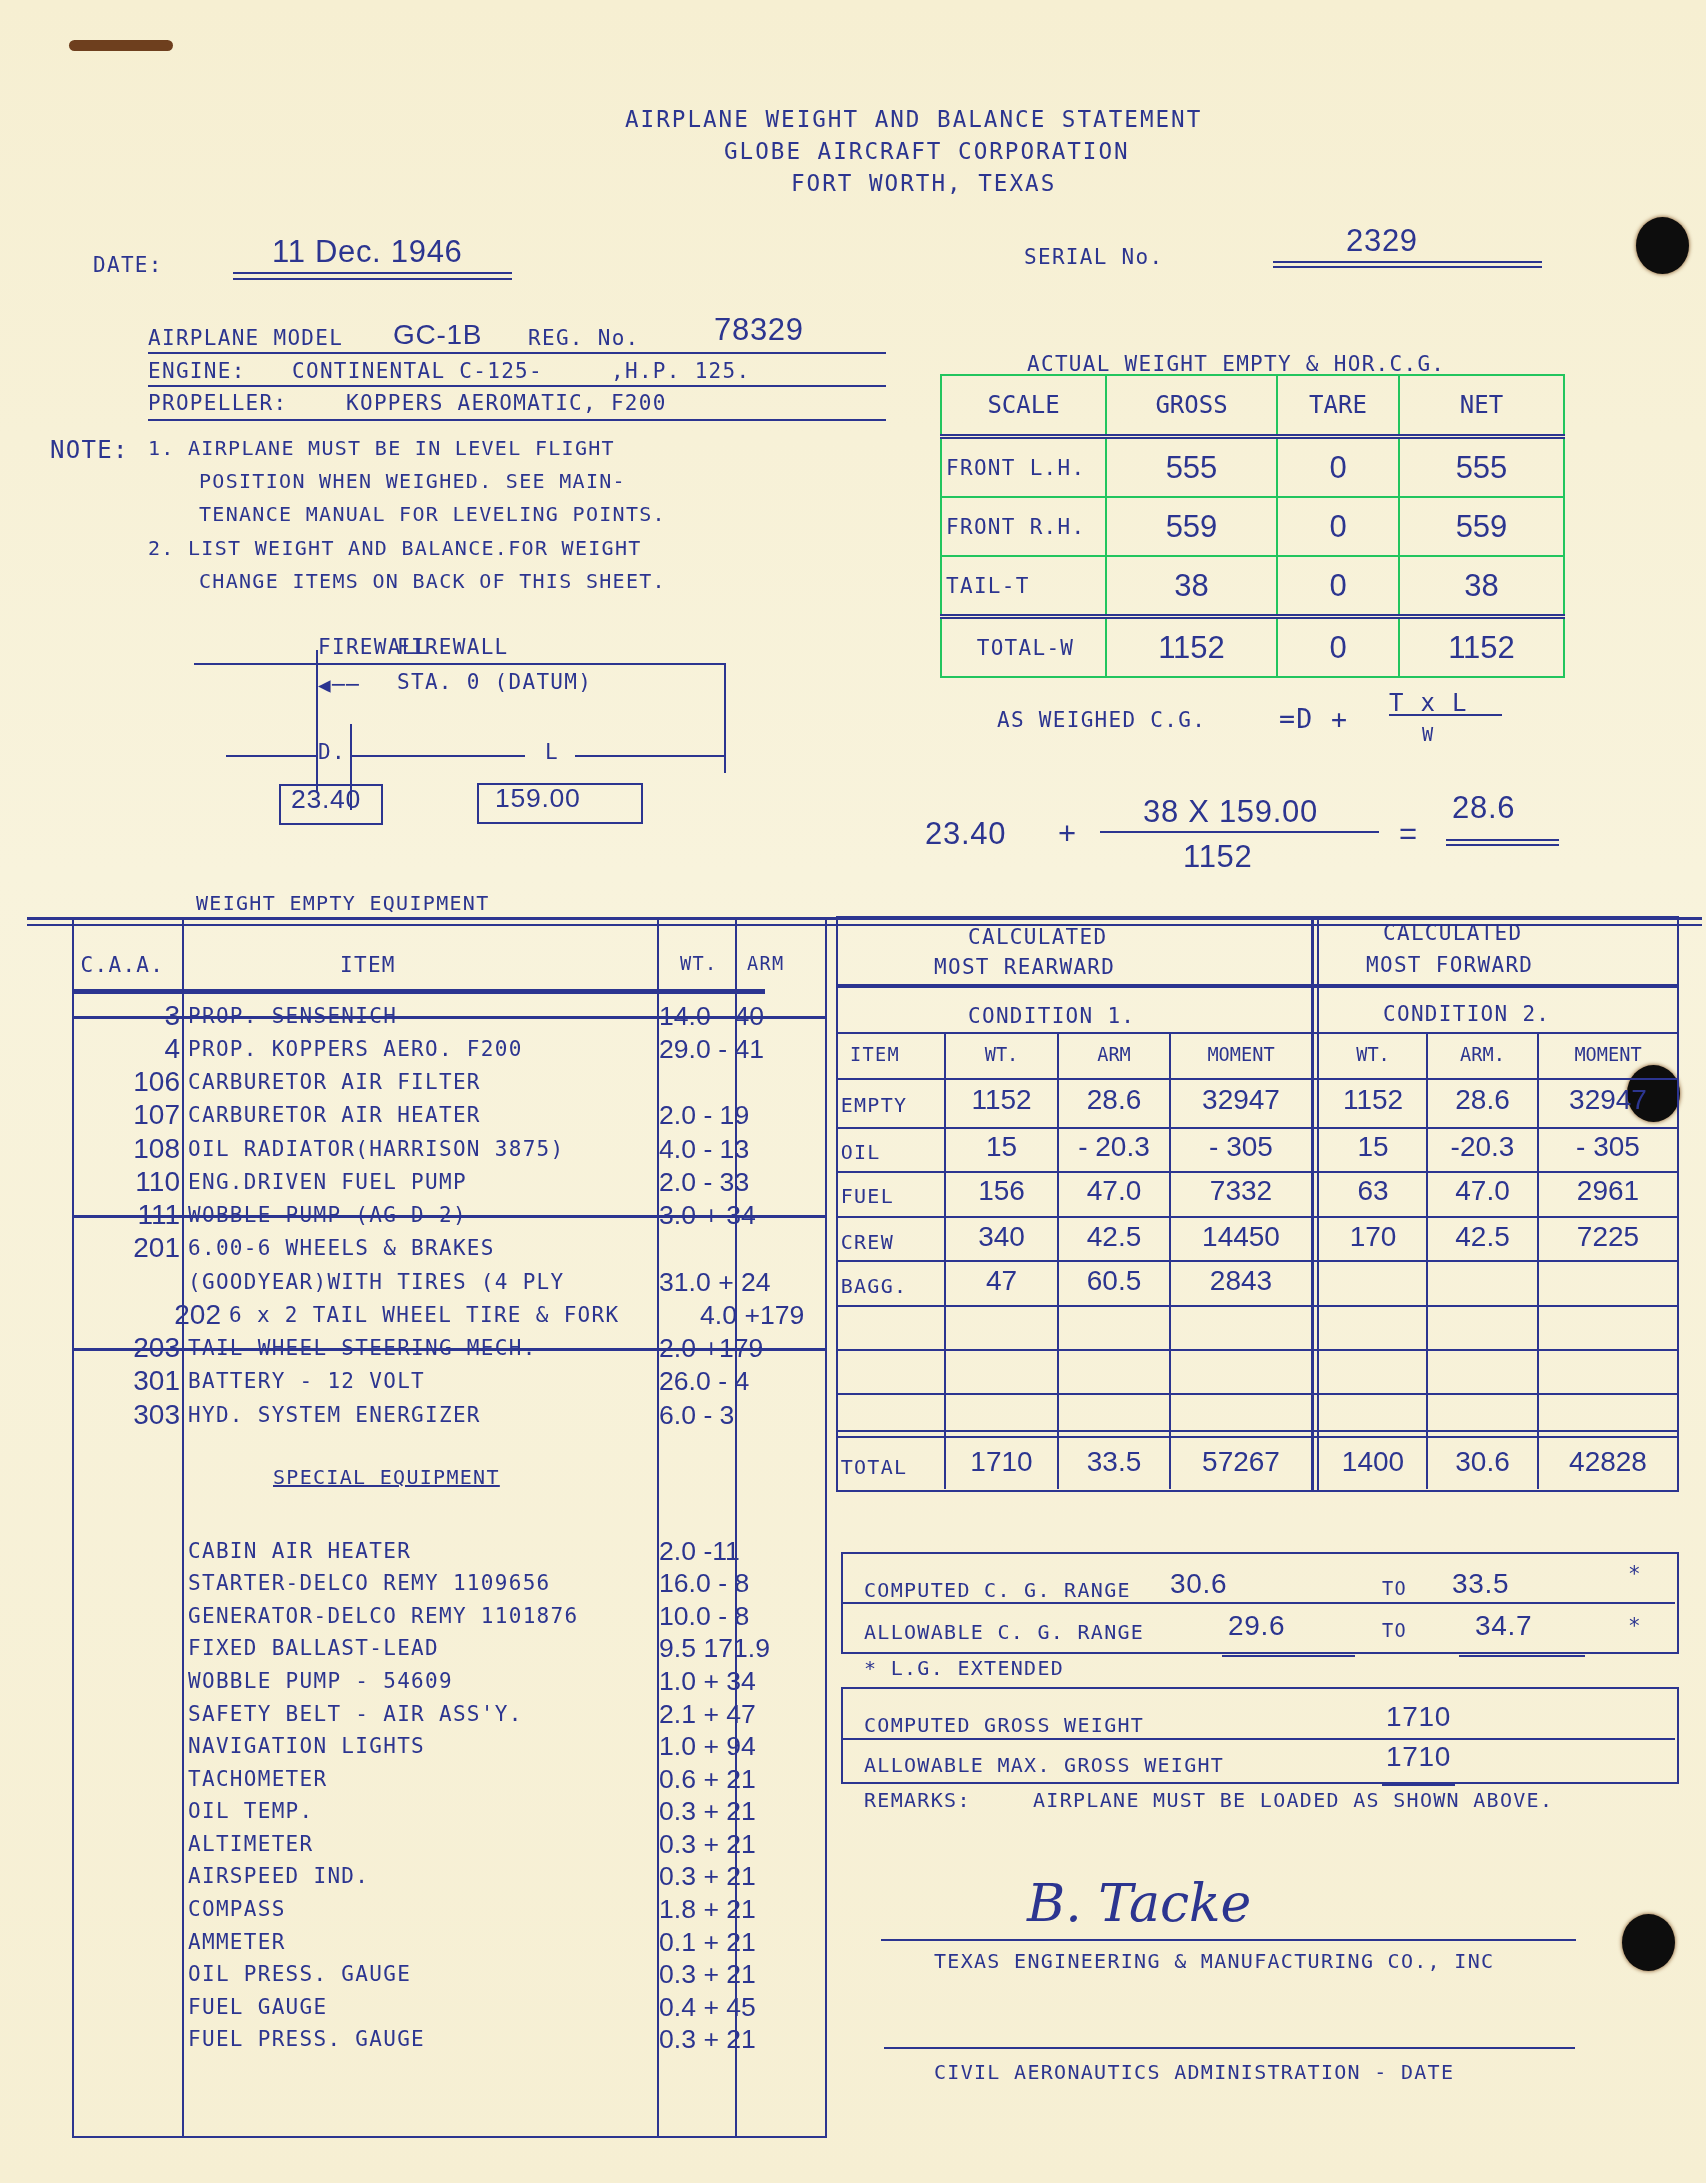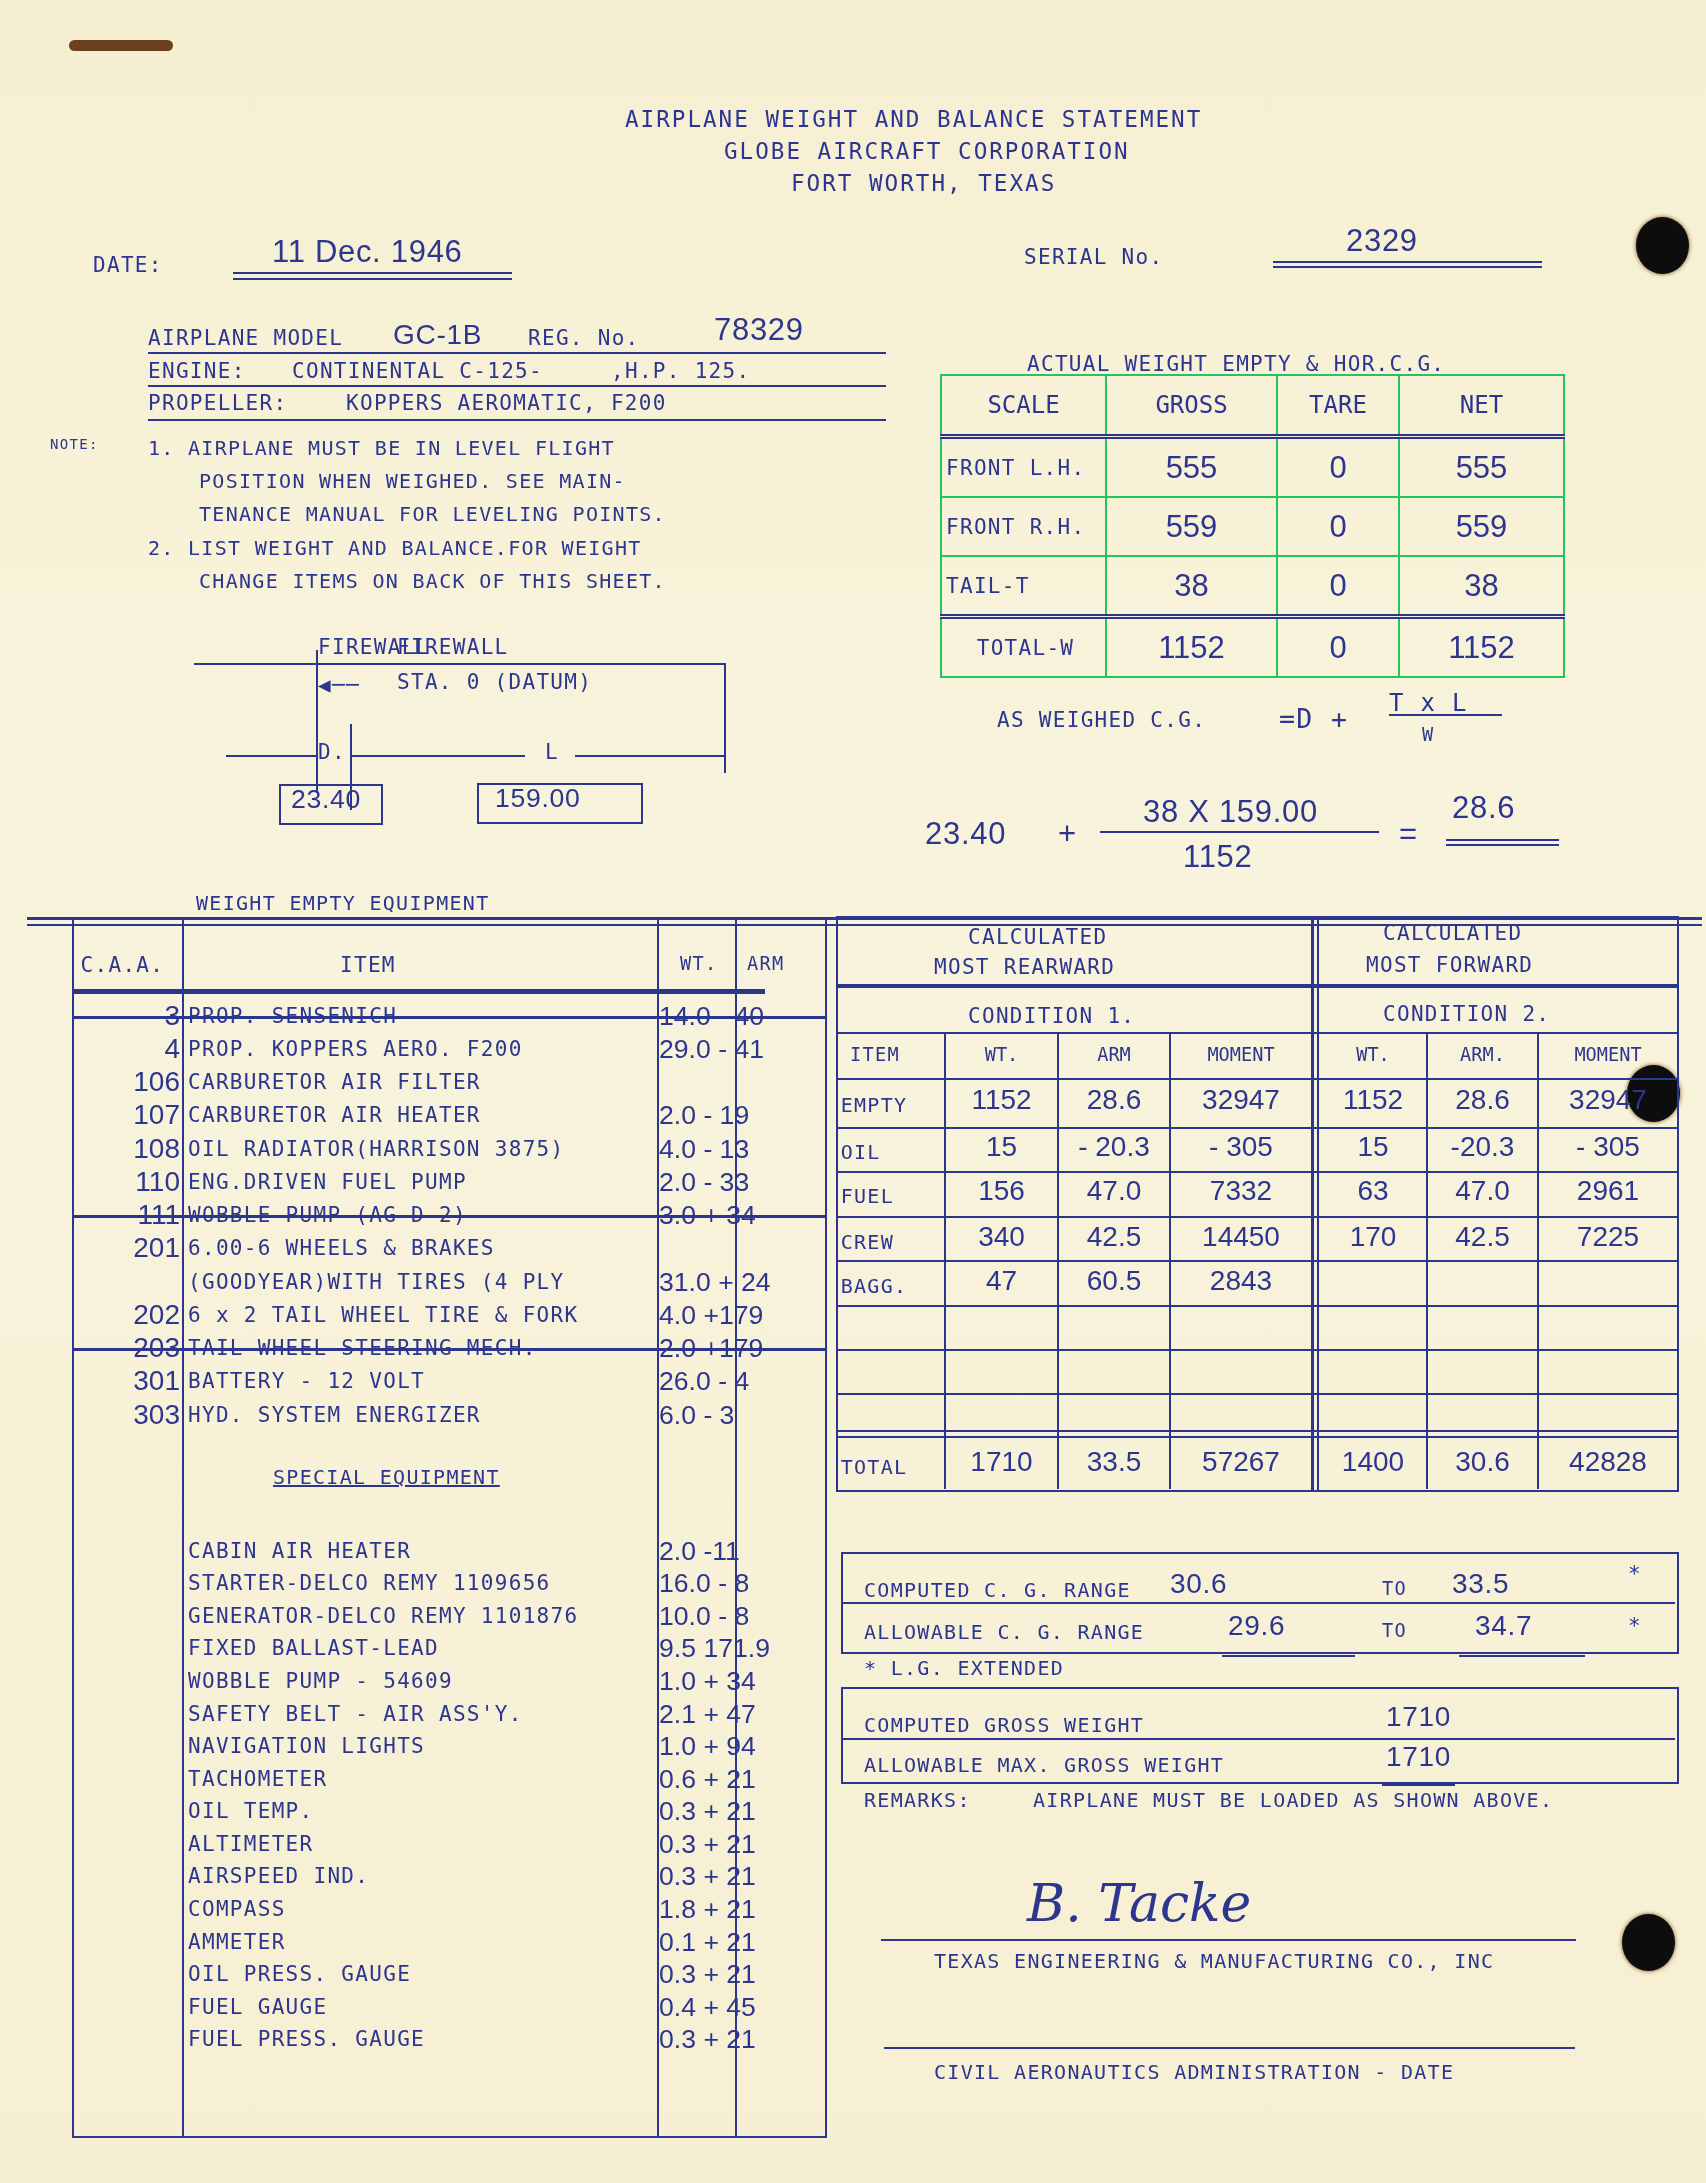--- a/index.html
+++ b/index.html
@@ -77,21 +77,21 @@
 <div class="t hand" style="left:714px;top:312px;">78329</div>
 <div class="hline" style="left:148px;top:352px;width:738px;height:2px;"></div>
 <div class="t lbl" style="left:148px;top:359px;">ENGINE:</div>
 <div class="t lbl" style="left:292px;top:359px;">CONTINENTAL C-125-</div>
 <div class="t lbl" style="left:611px;top:359px;">,H.P. 125.</div>
 <div class="hline" style="left:148px;top:385px;width:738px;height:2px;"></div>
 <div class="t lbl" style="left:148px;top:391px;">PROPELLER:</div>
 <div class="t lbl" style="left:346px;top:391px;">KOPPERS AEROMATIC, F200</div>
 <div class="hline" style="left:148px;top:419px;width:738px;height:2px;"></div>
 
-<div class="t sm" style="left:50px;top:436px;font-size:14px;">NOTE:</div>
+<div class="t sm" style="left:50px;top:436px;font-size:24px;">NOTE:</div>
 <div class="t sm" style="left:148px;top:436px;">1. AIRPLANE MUST BE IN LEVEL FLIGHT</div>
 <div class="t sm" style="left:199px;top:469px;">POSITION WHEN WEIGHED. SEE MAIN-</div>
 <div class="t sm" style="left:199px;top:502px;">TENANCE MANUAL FOR LEVELING POINTS.</div>
 <div class="t sm" style="left:148px;top:536px;">2. LIST WEIGHT AND BALANCE.FOR WEIGHT</div>
 <div class="t sm" style="left:199px;top:569px;">CHANGE ITEMS ON BACK OF THIS SHEET.</div>
 
 <div>
   <div class="hline" style="left:194px;top:663px;width:532px;height:2px;"></div>
   <div class="vline" style="left:316px;top:650px;width:2px;height:143px;"></div>
   <div class="vline" style="left:350px;top:724px;width:2px;height:86px;"></div>
@@ -218,21 +218,21 @@
   <div class="eq-row" style="top:312px;">
     <span class="caa">201</span>
     <span class="item">6.00-6 WHEELS &amp; BRAKES</span>
     <span class="wt"><span></span> <span></span></span>
   </div>
   <div class="eq-row" style="top:346px;">
     <span class="caa"></span>
     <span class="item">(GOODYEAR)WITH TIRES (4 PLY</span>
     <span class="wt"><span>31.0</span> <span>+ 24</span></span>
   </div>
-  <div class="eq-row" style="top:379px;">
+  <div class="eq-row" style="top:379px;margin-left:41px;">
     <span class="caa">202</span>
     <span class="item">6 x 2 TAIL WHEEL TIRE &amp; FORK</span>
     <span class="wt"><span>4.0</span> <span>+179</span></span>
   </div>
   <div class="eq-row struck" style="top:412px;">
     <span class="caa">203</span>
     <span class="item">TAIL WHEEL STEERING MECH.</span>
     <span class="wt"><span>2.0</span> <span>+179</span></span>
   </div>
   <div class="eq-row" style="top:445px;">

